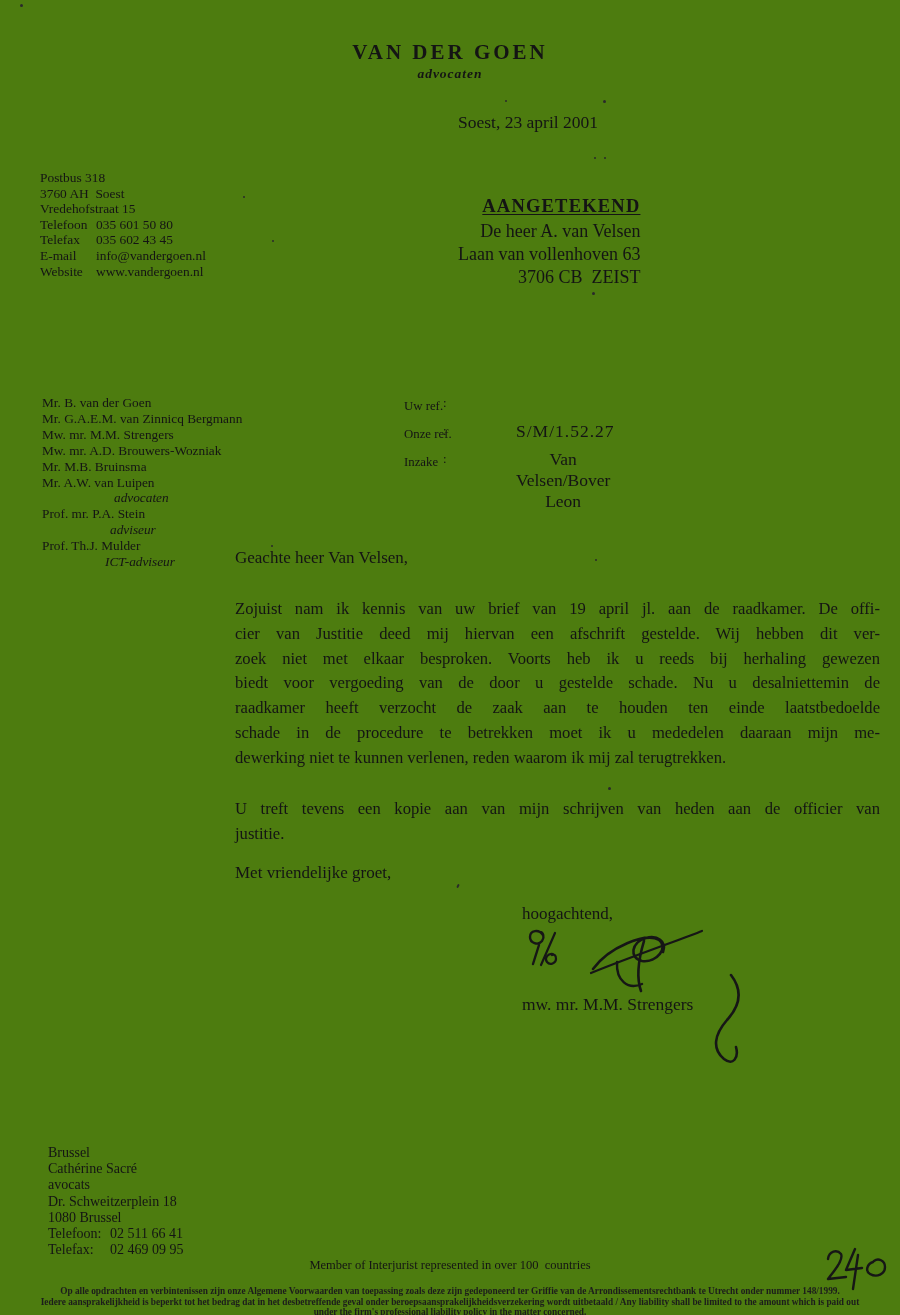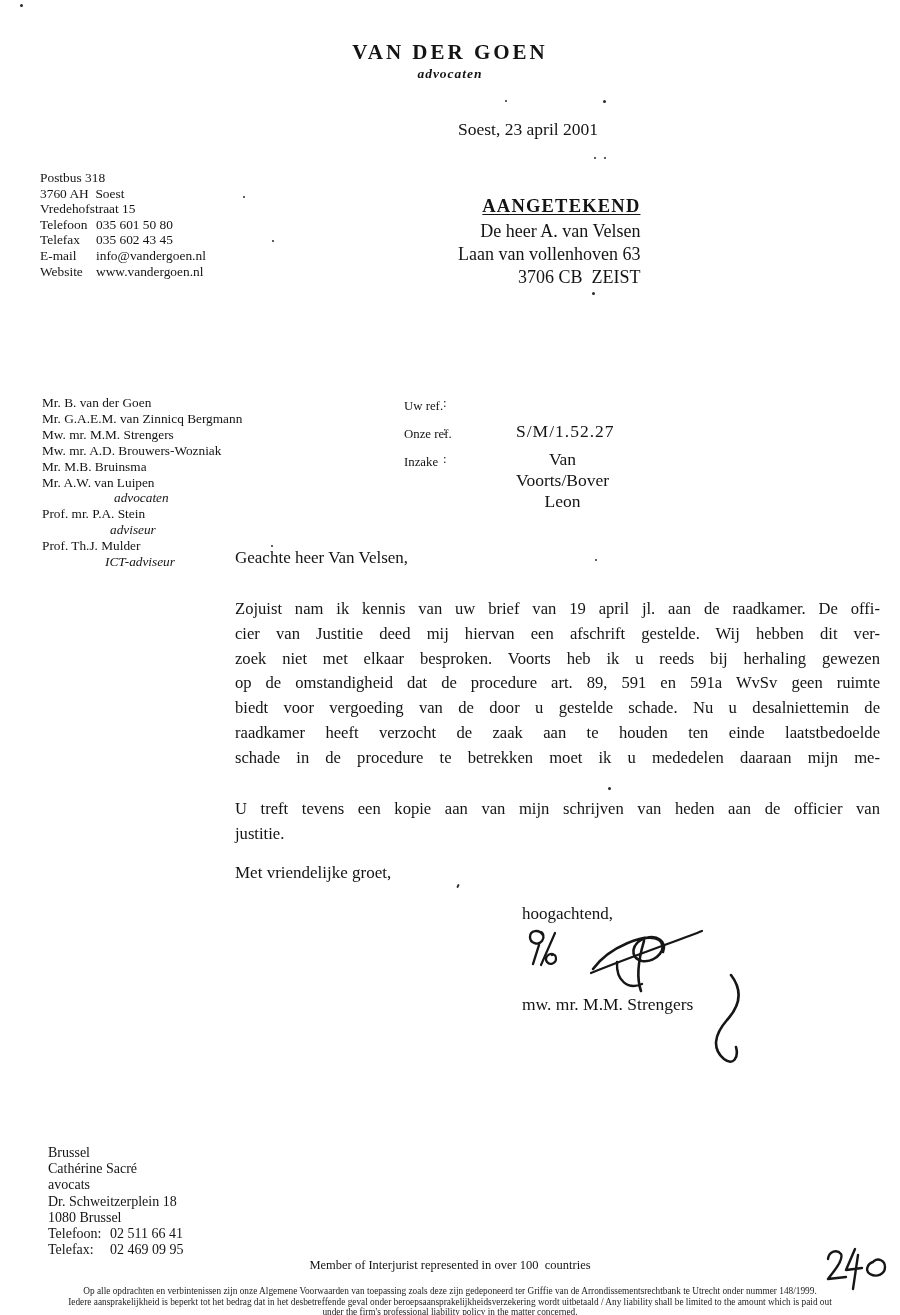--- a/index.html
+++ b/index.html
@@ -1,31 +1,31 @@
 <!DOCTYPE html>
 <html><head>
 <meta charset="utf-8">
 <style>
   * { margin:0; padding:0; box-sizing:border-box; }
   html,body { background:#888; }
   .page {
     position:relative; width:900px; height:1315px;
-    background:#ffffff; overflow:hidden;
+    background:#4d7c0f; overflow:hidden;
     font-family:"Liberation Serif","DejaVu Serif",serif;
     color:#141414; margin:0 auto;
   }
   .abs { position:absolute; }
   .pw { white-space:pre-wrap; }
 
   
   .header { top:40px; left:0; width:900px; text-align:center; }
   .firm-name { font-size:21px; letter-spacing:3px; font-weight:bold; }
   .firm-type { font-size:13.5px; font-style:italic; font-weight:bold; letter-spacing:1px; margin-top:1px; }
 
-  .date-line { top:119px; left:458px; font-size:17.5px; }
+  .date-line { top:112px; left:458px; font-size:17.5px; }
 
   
   .sender { top:170px; left:40px; font-size:13.4px; line-height:15.6px; }
   .contact-row { display:flex; }
   .c-label { width:56px; flex:none; }
 
   
   .recipient { top:196px; left:458px;text-align:right; }
   .registered { font-size:18.5px; font-weight:bold; letter-spacing:1.2px; text-decoration:underline; text-underline-offset:2px; margin-bottom:3px; }
   .r-line { font-size:18px; line-height:23px; }
@@ -60,21 +60,21 @@
   .sig-svg { top:915px; left:505px; }
   .pagenum-svg { top:1243px; left:815px; }
 
   
   .branch { top:1145px; left:48px; font-size:14px; line-height:16.2px; }
   .b-label { width:62px; flex:none; }
 
   .membership { top:1258px; left:0; width:900px; text-align:center; font-size:12.5px; }
 
   .fineprint { top:1286px; left:0; width:900px; text-align:center; font-size:9.3px; line-height:10.6px; color:#1c1c1c; }
-  .fp-line { white-space:nowrap; }
+  .fp-line { white-space:nowrap;font-weight:bold; }
 
   .dot { position:absolute; background:#2a2a2a; border-radius:50%; }
   svg path { fill:none; stroke:#161616; stroke-linecap:round; stroke-linejoin:round; }
 </style>
 </head>
 <body>
 
 <div class="page">
 
   <div class="abs header">
@@ -134,34 +134,34 @@
       <span class="ref-value"></span>
     </div>
     <div class="ref-row">
       <span class="ref-label">Onze ref.</span>
       <span class="ref-colon">:</span>
       <span class="ref-value ls">S/M/1.52.27</span>
     </div>
     <div class="ref-row">
       <span class="ref-label">Inzake</span>
       <span class="ref-colon">:</span>
-      <span class="ref-value">Van Voorts/Bover Leon</span>
+      <span class="ref-value">Van Velsen/Bover Leon</span>
     </div>
   </div>
 
   <div class="abs body-col">
     <div class="salutation">Geachte heer Van Velsen,</div>
     <div class="para1">
       <div class="bline jl">Zojuist nam ik kennis van uw brief van 19 april jl. aan de raadkamer. De offi-</div>
       <div class="bline jl">cier van Justitie deed mij hiervan een afschrift gestelde. Wij hebben dit ver-</div>
       <div class="bline jl">zoek niet met elkaar besproken. Voorts heb ik u reeds bij herhaling gewezen</div>
-      <div class="bline jl">op de omstandigheid dat de procedure art. 89, 591 en 591a WvSv geen ruimte</div>
       <div class="bline jl">biedt voor vergoeding van de door u gestelde schade. Nu u desalniettemin de</div>
       <div class="bline jl">raadkamer heeft verzocht de zaak aan te houden ten einde laatstbedoelde</div>
       <div class="bline jl">schade in de procedure te betrekken moet ik u mededelen daaraan mijn me-</div>
+      <div class="bline">dewerking niet te kunnen verlenen, reden waarom ik mij zal terugtrekken.</div>
     </div>
     <div class="para2">
       <div class="bline jl">U treft tevens een kopie aan van mijn schrijven van heden aan de officier van</div>
       <div class="bline">justitie.</div>
     </div>
     <div class="closing">Met vriendelijke groet,</div>
   </div>
 
   <div class="abs valediction">hoogachtend,</div>
   <div class="abs signer">mw. mr. M.M. Strengers</div>

